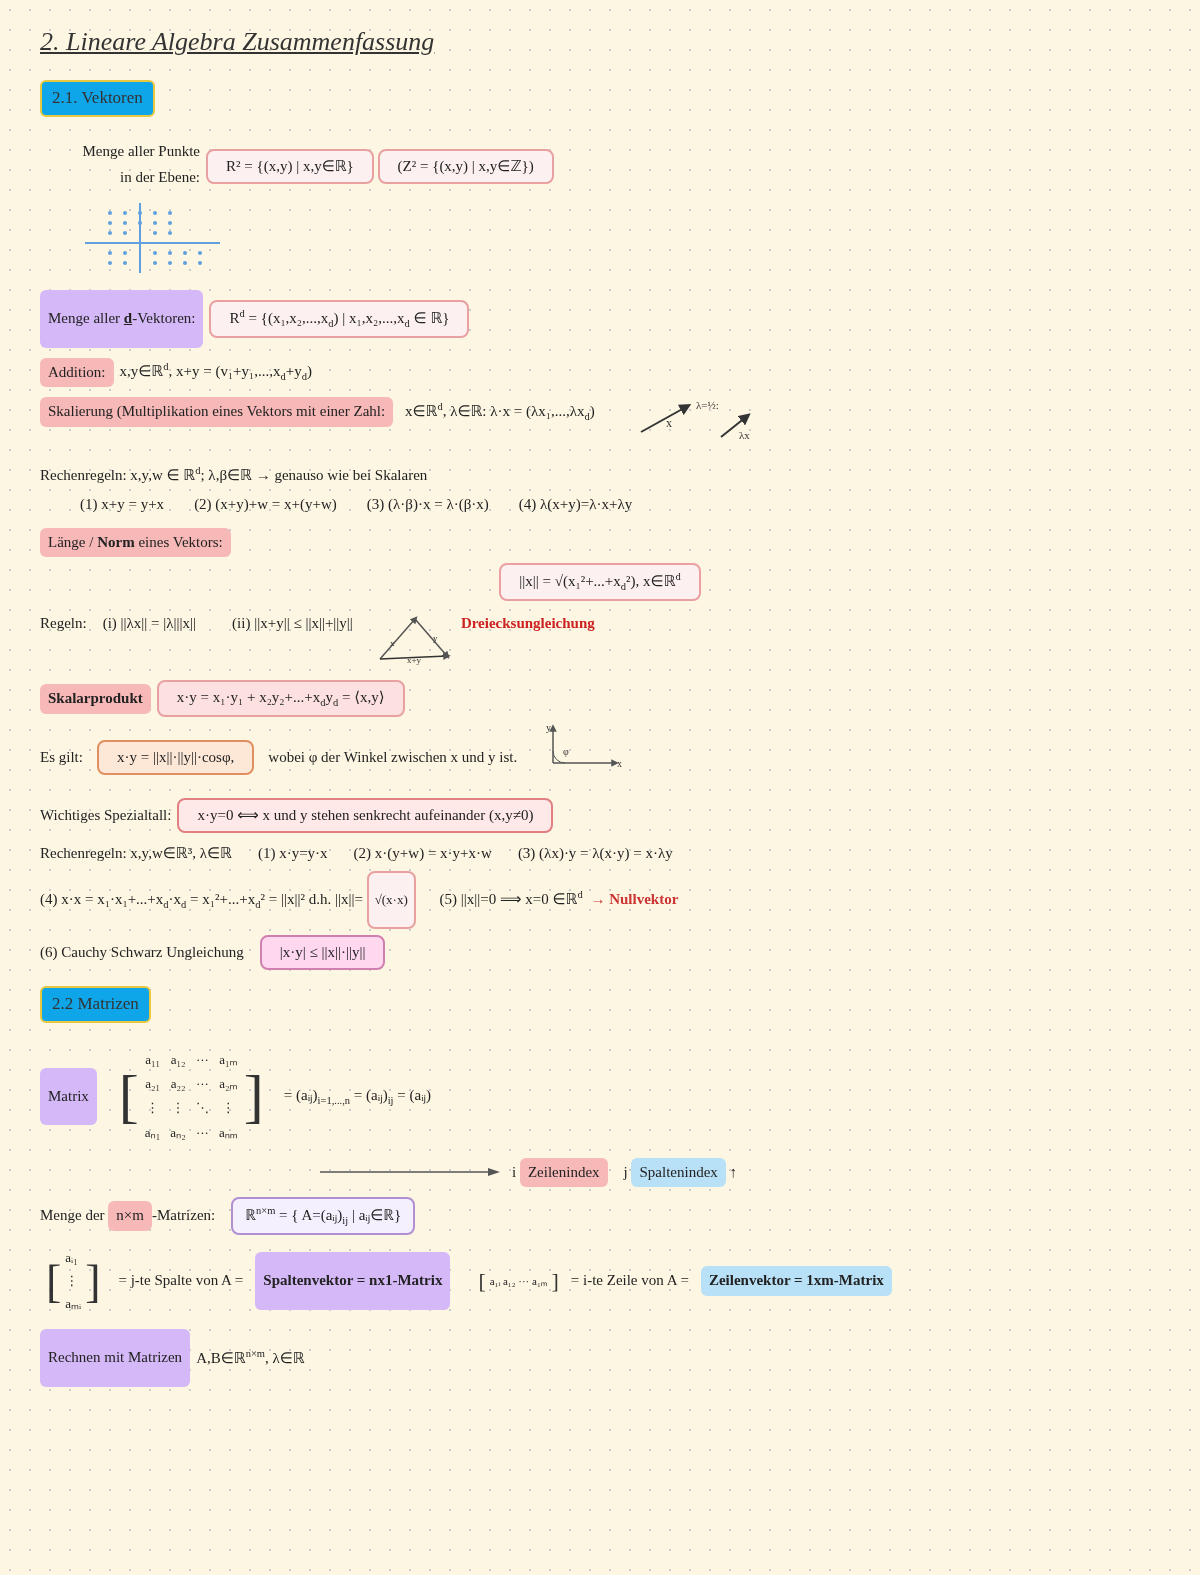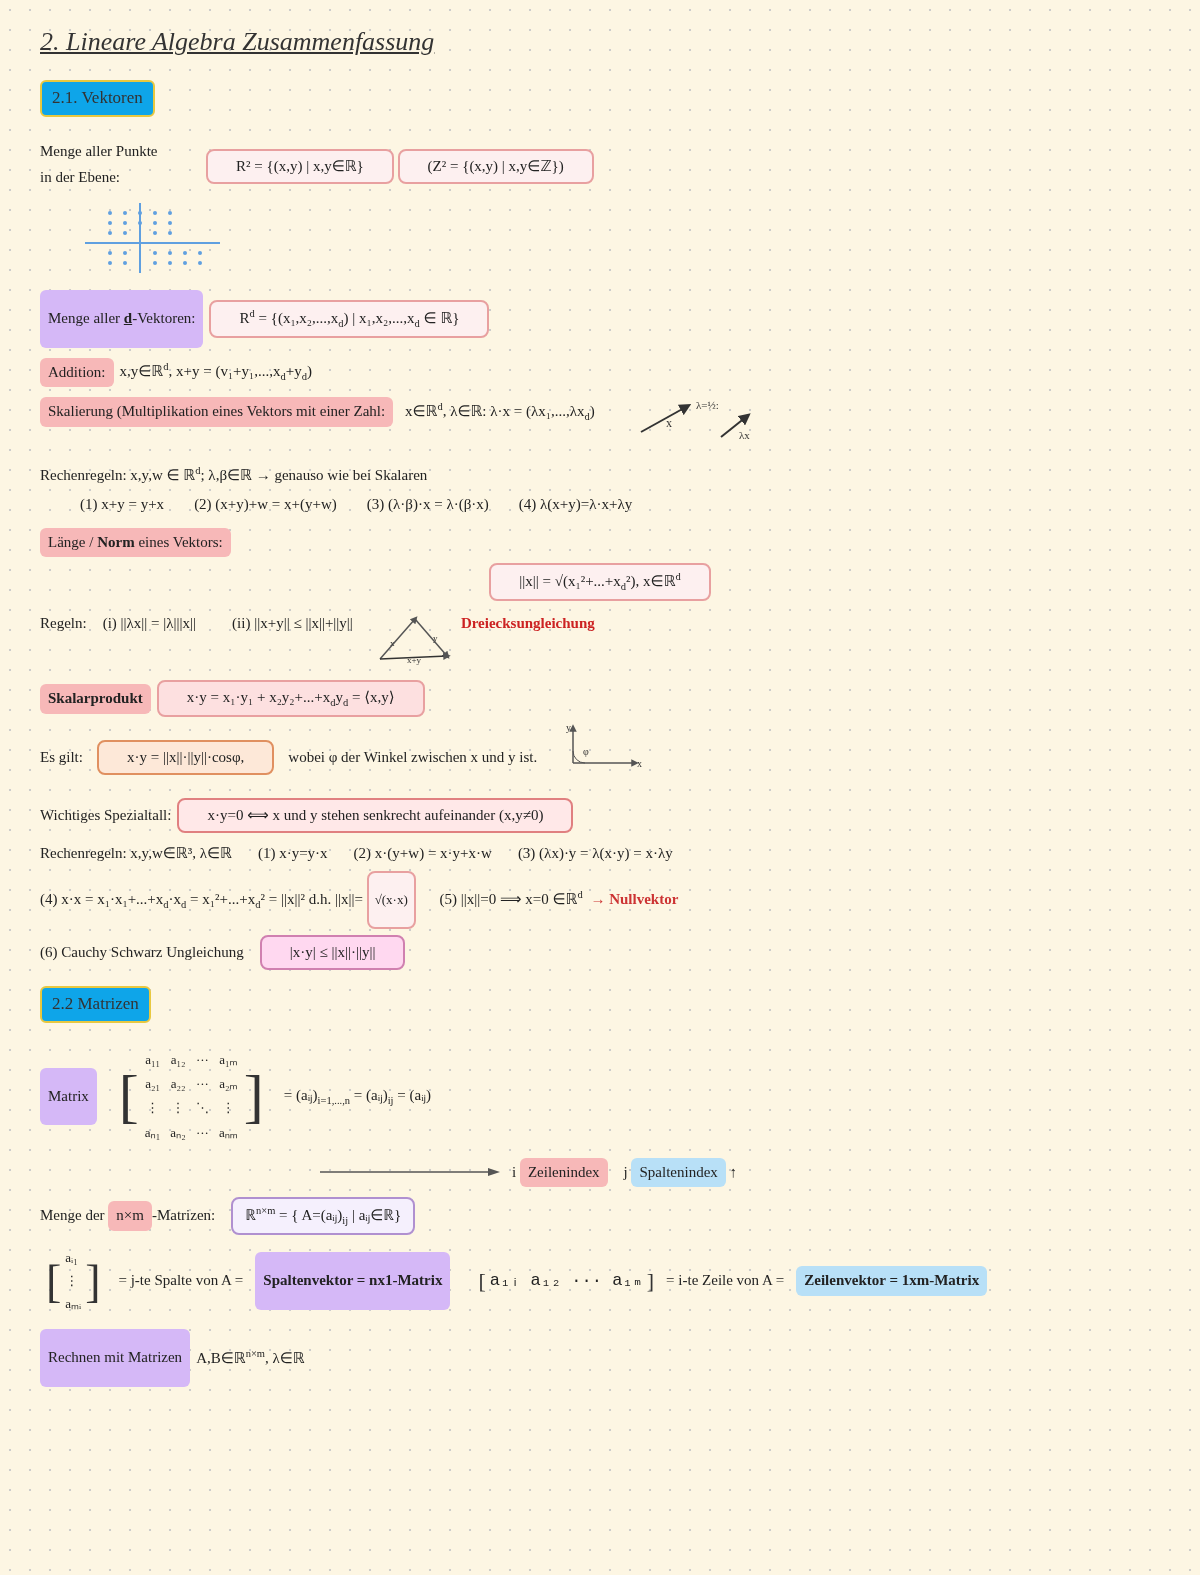--- a/index.html
+++ b/index.html
@@ -62,21 +62,21 @@
     }
     .content-block {
       margin-bottom: 12px;
       font-size: 15px;
       line-height: 1.7;
       color: #222;
     }
     .math-box {
       border: 2px solid #e8a0a0;
       border-radius: 8px;
-      padding: 3px 28px;
+      padding: 3px 18px;
       display: inline-block;
       background: #fdf0f0;
     }
     .math-box-purple {
       border: 2px solid #b090d0;
       border-radius: 8px;
       padding: 3px 12px;
       display: inline-block;
       background: #f5f0fd;
     }
@@ -106,21 +106,21 @@
   <div class="content-block" style="margin-bottom:16px;">
     <span class="title">2. Lineare Algebra  Zusammenfassung</span>
   </div>
 
   <div class="content-block">
     <span class="section-header">
       <span>2.1. Vektoren</span>
     </span>
   </div>
 
-  <div class="content-block row" style="margin-bottom:6px;">
+  <div class="content-block row" style="margin-bottom:6px;text-align:right;">
     <span style="min-width:160px;">Menge aller Punkte<br>in der Ebene:</span>
     <div>
       <div class="math-box">R² = {(x,y) | x,y∈ℝ}</div>
       <div style="margin-top:4px;" class="math-box">(Z² = {(x,y) | x,y∈ℤ})</div>
     </div>
   </div>
 
   <div style="margin: 8px 0 12px 40px; position:relative; width:200px; height:80px;">
     
     <svg width="200" height="80">
@@ -350,21 +350,21 @@
         <span>⋮</span>
         <span>aₘᵢ</span>
       </div>
       <span style="font-size:46px; line-height:0.85; font-weight:100; color:#333;">]</span>
     </div>
     <span>= j-te Spalte von A =</span>
     <span class="highlight-purple bold">Spaltenvektor = nx1-Matrix</span>
 
     <div style="display:inline-flex; align-items:center; margin-left:16px;">
       <span style="font-size:22px; color:#333;">[</span>
-      <span style="font-size:17px; padding:0 4px;font-family:Liberation Mono, monospace;">a₁ᵢ  a₁₂ ···  a₁ₘ</span>
+      <span style="font-size:11px; padding:0 4px;">a₁ᵢ  a₁₂ ···  a₁ₘ</span>
       <span style="font-size:22px; color:#333;">]</span>
     </div>
     <span>= i-te Zeile von A =</span>
     <span class="highlight-blue bold">Zeilenvektor = 1xm-Matrix</span>
   </div>
 
   <div class="content-block row" style="margin-bottom:10px;">
     <span class="highlight-purple">Rechnen mit Matrizen</span>
     <span>A,B∈ℝ<sup>n×m</sup>,  λ∈ℝ</span>
   </div>

